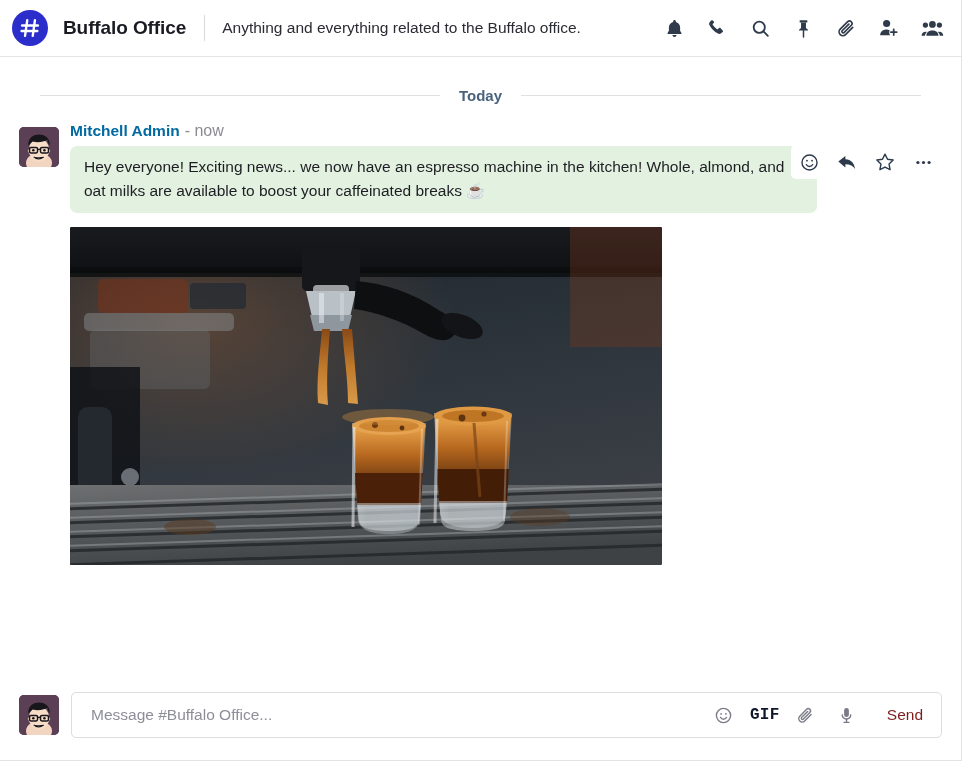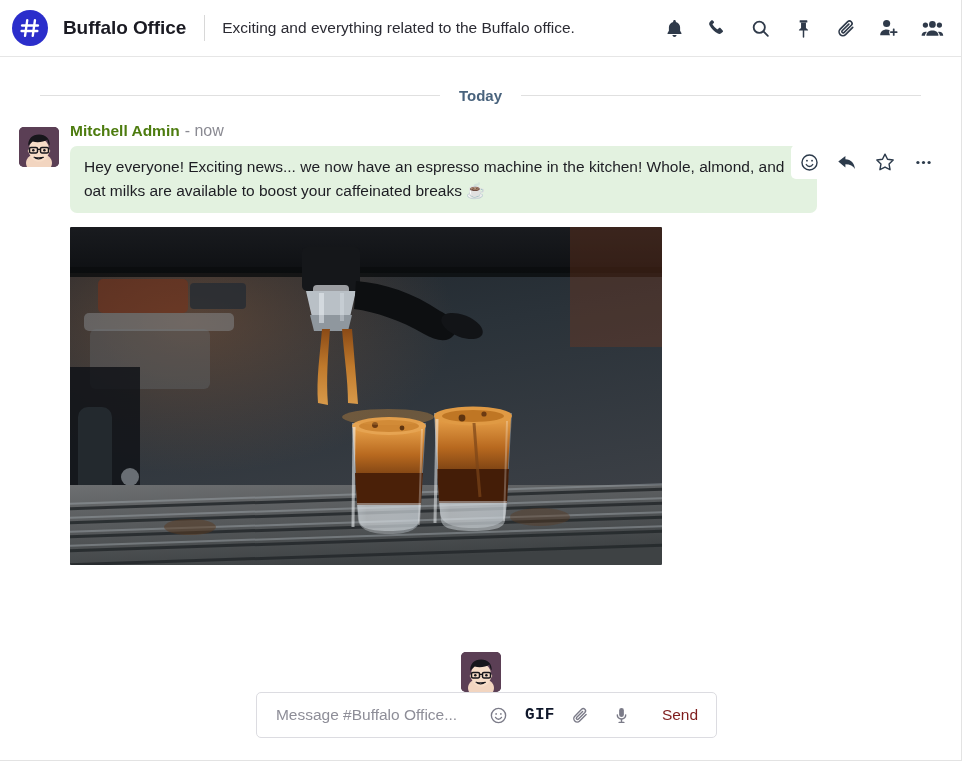--- a/index.html
+++ b/index.html
@@ -145,21 +145,21 @@
   .message-meta {
     display: flex;
     align-items: baseline;
     gap: 5px;
     height: 22px;
     margin-bottom: 2px;
   }
   .author-name {
     font-size: 15.5px;
     font-weight: bold;
-    color: #4d7c0f;
+    color: #0369a1;
   }
   .message-time {
     font-size: 16px;
     color: #8a8a92;
   }
 
   .bubble {
     background: #e3f2e0;
     border-radius: 7px;
     padding: 9px 14px 11px 14px;
@@ -204,21 +204,20 @@
     cursor: pointer;
   }
   .attachment svg { display: block; width: 100%; height: 100%; }
 
   
   .composer-area {
     padding: 10px 19px 22px 19px;
     display: flex;
     align-items: center;
     background: #ffffff;
-    flex-direction: column;
   }
   .composer-avatar {
     width: 40px;
     height: 40px;
     border-radius: 5px;
     overflow: hidden;
     flex: 0 0 auto;
     background: #54394f;
   }
   .composer-avatar svg { display: block; }
@@ -290,21 +289,21 @@
         <line x1="17.4" y1="3.5" x2="15" y2="20.5"></line>
         <line x1="3.4" y1="9.2" x2="20.6" y2="9.2"></line>
         <line x1="2.8" y1="15.2" x2="20" y2="15.2"></line>
       </svg>
     </div>
 
     <div class="channel-name">Buffalo Office</div>
 
     <div class="header-divider"></div>
 
-    <div class="channel-desc">Exciting and everything related to the Buffalo office.</div>
+    <div class="channel-desc">Anything and everything related to the Buffalo office.</div>
 
     <div class="header-actions">
 
       <div class="header-icon">
         <svg width="21" height="21" viewBox="0 0 24 24" fill="currentColor">
           <path d="M12 2.4c-.85 0-1.55.7-1.55 1.55v.5C7.6 5.1 5.6 7.6 5.6 10.6v4.1l-1.5 2.3c-.35.55.04 1.3.7 1.3h14.4c.66 0 1.05-.75.7-1.3l-1.5-2.3v-4.1c0-3-2-5.5-4.85-6.15v-.5c0-.85-.7-1.55-1.55-1.55z"></path>
           <path d="M9.6 19.4c.2 1.3 1.25 2.2 2.4 2.2s2.2-.9 2.4-2.2z"></path>
         </svg>
       </div>
 

